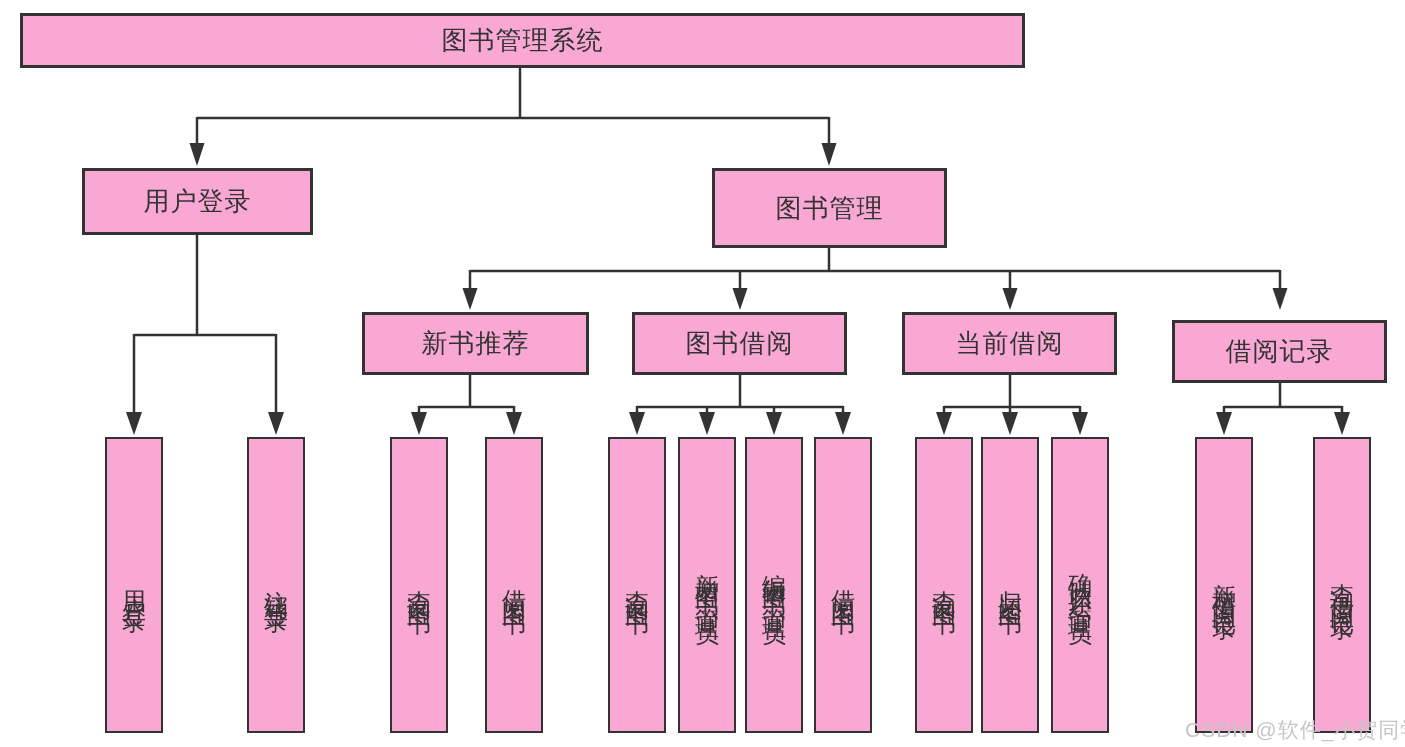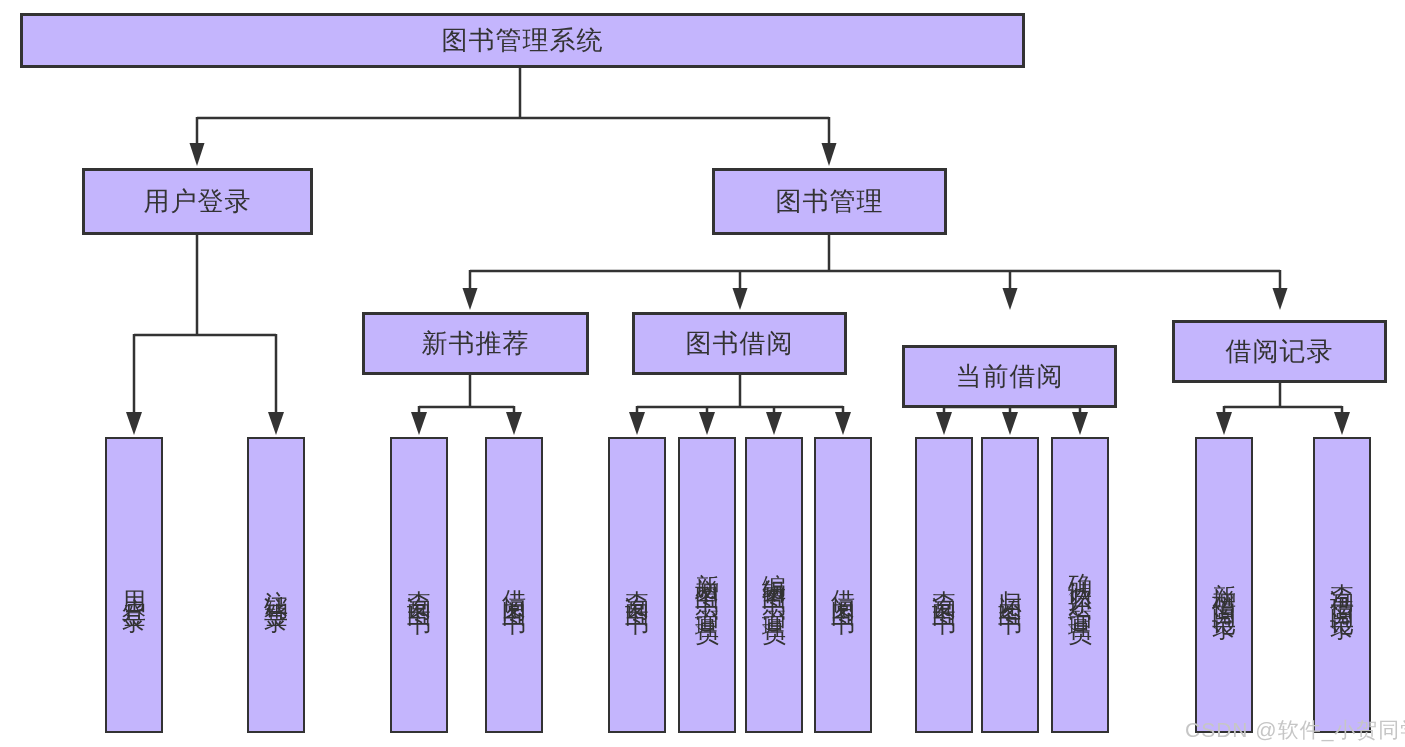--- a/index.html
+++ b/index.html
@@ -17,21 +17,21 @@
   }
   #connectors{
     position:absolute;
     left:0;top:0;
     width:1405px;height:747px;
   }
   .box{
     position:absolute;
     box-sizing:border-box;
     border:3px solid var(--line);
-    background:#c4b5fd;
+    background:#f9a8d4;
     color:var(--text);
     display:flex;
     align-items:center;
     justify-content:center;
     font-size:26px;
     letter-spacing:1px;
     white-space:nowrap;
     z-index:2;
     text-align:center;
   }
@@ -132,25 +132,25 @@
         <line x1="1342" y1="406" x2="1342" y2="418"></line>
         <polygon points="1216,412 1232,412 1224,435" stroke="none"></polygon>
         <polygon points="1334,412 1350,412 1342,435" stroke="none"></polygon>
       </g>
     </g>
   </svg>
 
   <div class="box" style="left:20px;top:13px;width:1005px;height:55px;">图书管理系统</div>
 
   <div class="box" style="left:82px;top:168px;width:231px;height:67px;">用户登录</div>
-  <div class="box" style="left:712px;top:168px;width:235px;height:67px;">图书管理</div>
+  <div class="box" style="left:712px;top:168px;width:235px;height:80px;">图书管理</div>
 
   <div class="box" style="left:362px;top:312px;width:227px;height:63px;">新书推荐</div>
   <div class="box" style="left:632px;top:312px;width:215px;height:63px;">图书借阅</div>
-  <div class="box" style="left:902px;top:312px;width:215px;height:63px;margin-top:33px;">当前借阅</div>
+  <div class="box" style="left:902px;top:312px;width:215px;height:63px;">当前借阅</div>
   <div class="box" style="left:1172px;top:320px;width:215px;height:63px;">借阅记录</div>
 
   <div class="box leaf" style="left:105px;top:437px;width:58px;height:296px;">用户登录</div>
   <div class="box leaf" style="left:247px;top:437px;width:58px;height:296px;">注销登录</div>
 
   <div class="box leaf" style="left:390px;top:437px;width:58px;height:296px;">查询图书</div>
   <div class="box leaf" style="left:485px;top:437px;width:58px;height:296px;">借阅图书</div>
 
   <div class="box leaf" style="left:608px;top:437px;width:58px;height:296px;">查询图书</div>
   <div class="box leaf" style="left:678px;top:437px;width:58px;height:296px;">新增图书（管理员）</div>

